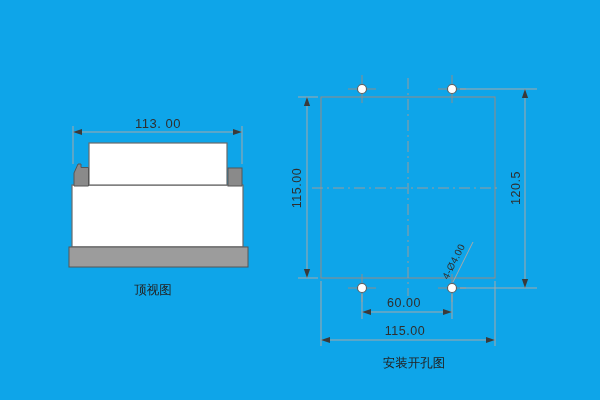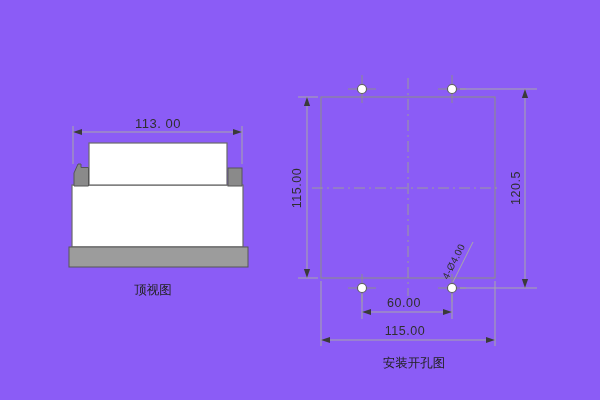--- a/index.html
+++ b/index.html
@@ -1,17 +1,17 @@
 <!DOCTYPE html>
 <html><head>
 <meta charset="utf-8">
 <style>
   html,body { margin:0; padding:0; }
   body { width:600px; height:400px; background:#ffffff; font-family:"Liberation Sans", sans-serif; }
-  .canvas { position:relative; width:600px; height:400px; background:#8b5cf6; overflow:hidden; }
+  .canvas { position:relative; width:600px; height:400px; background:#0ea5e9; overflow:hidden; }
   svg { display:block; }
   .objfill { stroke:#6a6a6a; stroke-width:1.2; fill:#ffffff; }
   .panel   { stroke:#8d8d8d; stroke-width:1.1; fill:none; }
   .dim     { stroke:#a8a8a8; stroke-width:1; fill:none; }
   .cl      { stroke:#9b9b9b; stroke-width:1; fill:none; stroke-dasharray:11 4 2 4; }
   .cross   { stroke:#8d8d8d; stroke-width:1; fill:none; }
   .hole    { stroke:#5c5c5c; stroke-width:1.1; fill:#ffffff; }
   .grayfill{ stroke:#565656; stroke-width:1; }
   
   text { fill:#2f2f2f; font-family:"Liberation Sans", sans-serif; }

